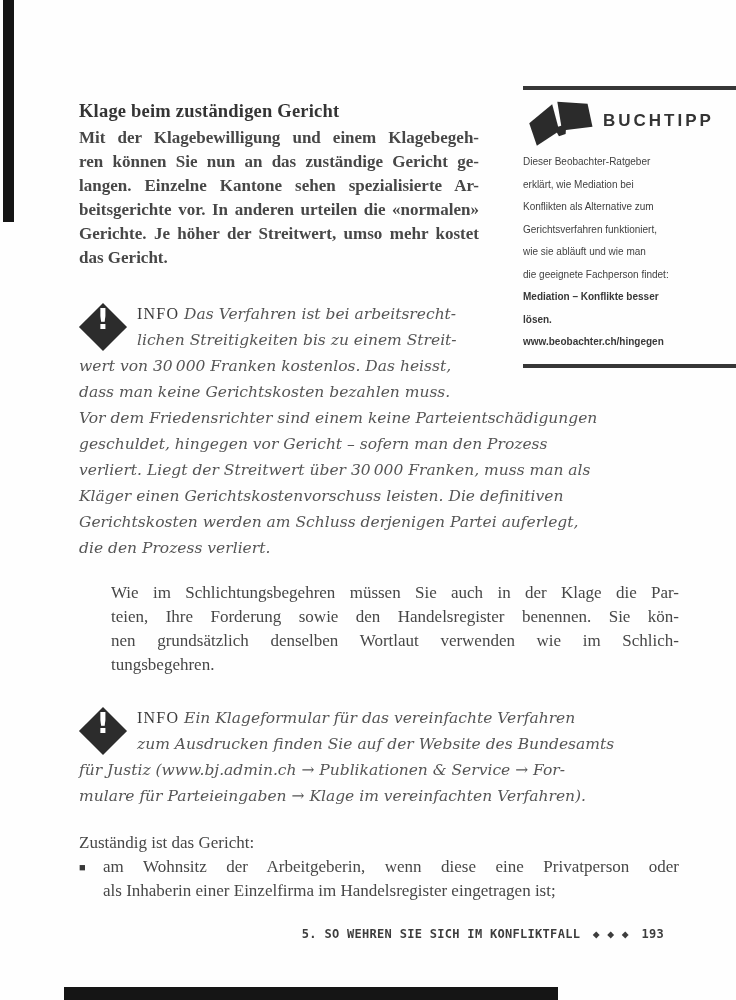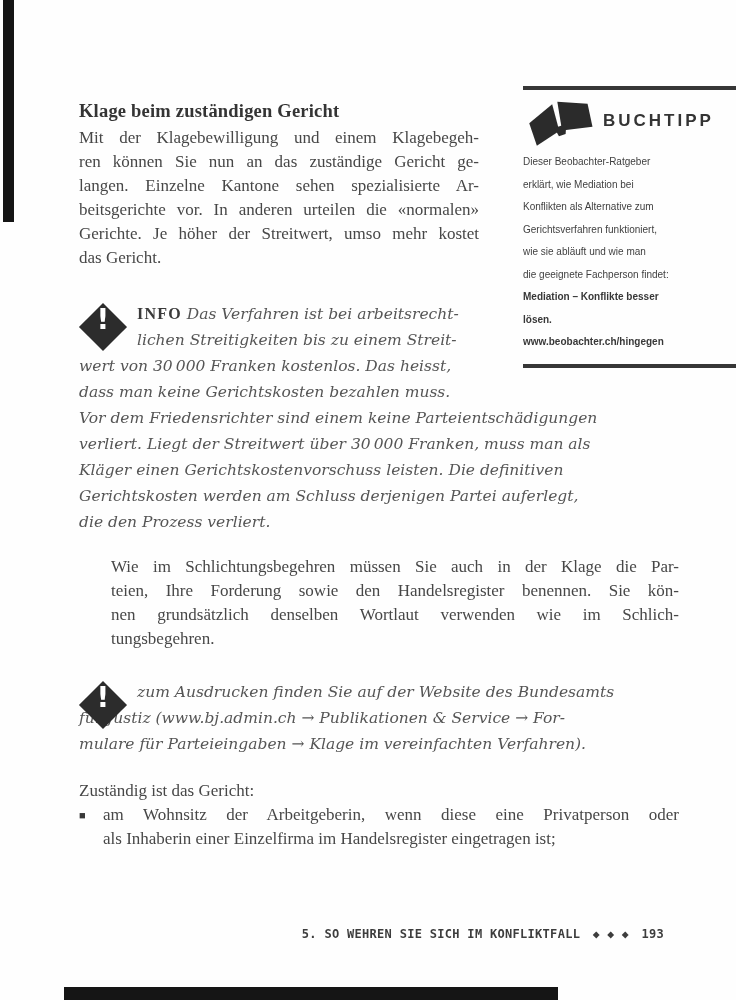--- a/index.html
+++ b/index.html
@@ -10,30 +10,30 @@
   .artifact-left{position:absolute;left:3px;top:0;width:11px;height:222px;background:#151515;}
   .artifact-bottom{position:absolute;left:64px;top:987px;width:494px;height:13px;background:#151515;}
 
   
   .content{position:absolute;left:79px;top:100px;width:600px;}
   .heading{font-weight:bold;font-size:18.5px;line-height:22px;color:#343434;letter-spacing:.2px;margin-bottom:4px;}
 
   .para .ln{font-size:17px;line-height:24px;color:#474747;}
   .jlines .ln{text-align:justify;text-align-last:justify;white-space:nowrap;}
   .jlines .ln:last-child{text-align-last:left;}
-  .p1{width:400px;}
+  .p1{width:400px;font-weight:bold;}
 
   
   .info{position:relative;margin-top:31px;margin-bottom:20px;
         font-family:"DejaVu Serif",serif;font-style:italic;font-size:15.5px;color:#555555;}
   .info2{margin-top:28px;margin-bottom:0;}
   .iline,.ilines .ln{line-height:26px;white-space:nowrap;}
   .iline.first{margin-left:58px;}
   .ilines .ln:nth-child(1){margin-left:58px;}
-  .ilabel{font-style:normal;font-weight:bold;font-family:"Liberation Serif",serif;
+  .ilabel{font-style:normal;font-weight:normal;font-family:"Liberation Serif",serif;
           font-size:16px;letter-spacing:1.2px;color:#3a3a3a;}
   .diamond-wrap{position:absolute;left:0;top:2px;width:48px;height:48px;}
   .diamond{position:absolute;left:7px;top:7px;width:34px;height:34px;background:#2c2c2c;transform:rotate(45deg);}
   .bang{position:absolute;left:0;top:0;width:48px;height:48px;text-align:center;line-height:48px;
         color:#fff;font:bold 28px "DejaVu Sans",sans-serif;font-style:normal;}
 
   .p2{margin-top:20px;margin-left:32px;}
   .p3{margin-top:22px;}
   .para-line{font-size:17px;line-height:24px;color:#474747;}
   .bullet-row{display:flex;}
@@ -110,38 +110,43 @@
       </div>
       <div class="iline first">
         <span class="ilabel">INFO</span>
         <span class="itext">Das Verfahren ist bei arbeitsrecht-</span>
       </div>
       <div class="ilines">
           <div class="ln">lichen Streitigkeiten bis zu einem Streit-</div>
           <div class="ln">wert von 30 000 Franken kostenlos. Das heisst,</div>
           <div class="ln">dass man keine Gerichtskosten bezahlen muss.</div>
           <div class="ln">Vor dem Friedensrichter sind einem keine Parteientschädigungen</div>
+          <div class="ln">geschuldet, hingegen vor Gericht – sofern man den Prozess</div>
           <div class="ln">verliert. Liegt der Streitwert über 30 000 Franken, muss man als</div>
           <div class="ln">Kläger einen Gerichtskostenvorschuss leisten. Die definitiven</div>
           <div class="ln">Gerichtskosten werden am Schluss derjenigen Partei auferlegt,</div>
           <div class="ln">die den Prozess verliert.</div>
         </div>
     </div>
 
     <div class="para jlines p2">
         <div class="ln">Wie im Schlichtungsbegehren müssen Sie auch in der Klage die Par-</div>
         <div class="ln">teien, Ihre Forderung sowie den Handelsregister benennen. Sie kön-</div>
         <div class="ln">nen grundsätzlich denselben Wortlaut verwenden wie im Schlich-</div>
         <div class="ln">tungsbegehren.</div>
       </div>
 
     <div class="info info2">
       <div class="diamond-wrap">
         <div class="diamond"></div>
         <span class="bang">!</span>
+      </div>
+      <div class="iline first">
+        <span class="ilabel">INFO</span>
+        <span class="itext">Ein Klageformular für das vereinfachte Verfahren</span>
       </div>
       <div class="ilines">
           <div class="ln">zum Ausdrucken finden Sie auf der Website des Bundesamts</div>
           <div class="ln">für Justiz (www.bj.admin.ch → Publikationen &amp; Service → For-</div>
           <div class="ln">mulare für Parteieingaben → Klage im vereinfachten Verfahren).</div>
         </div>
     </div>
 
     <div class="p3">
       <div class="para-line">Zuständig ist das Gericht:</div>

